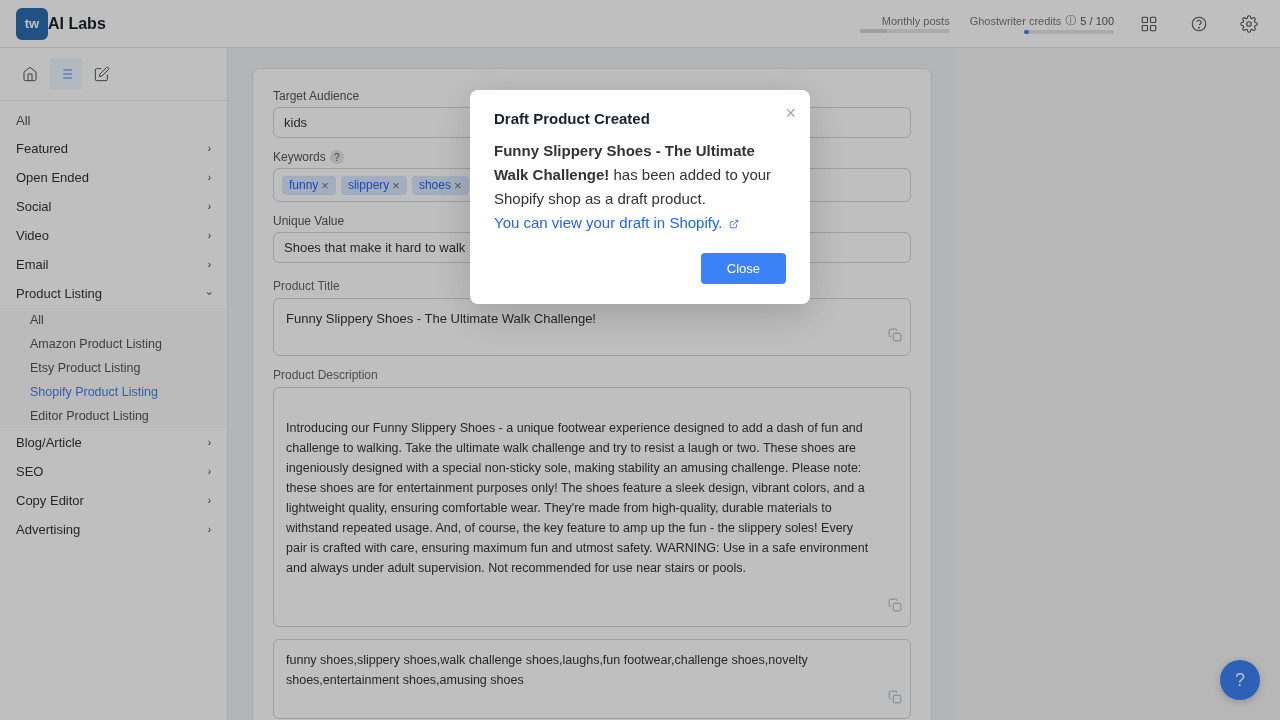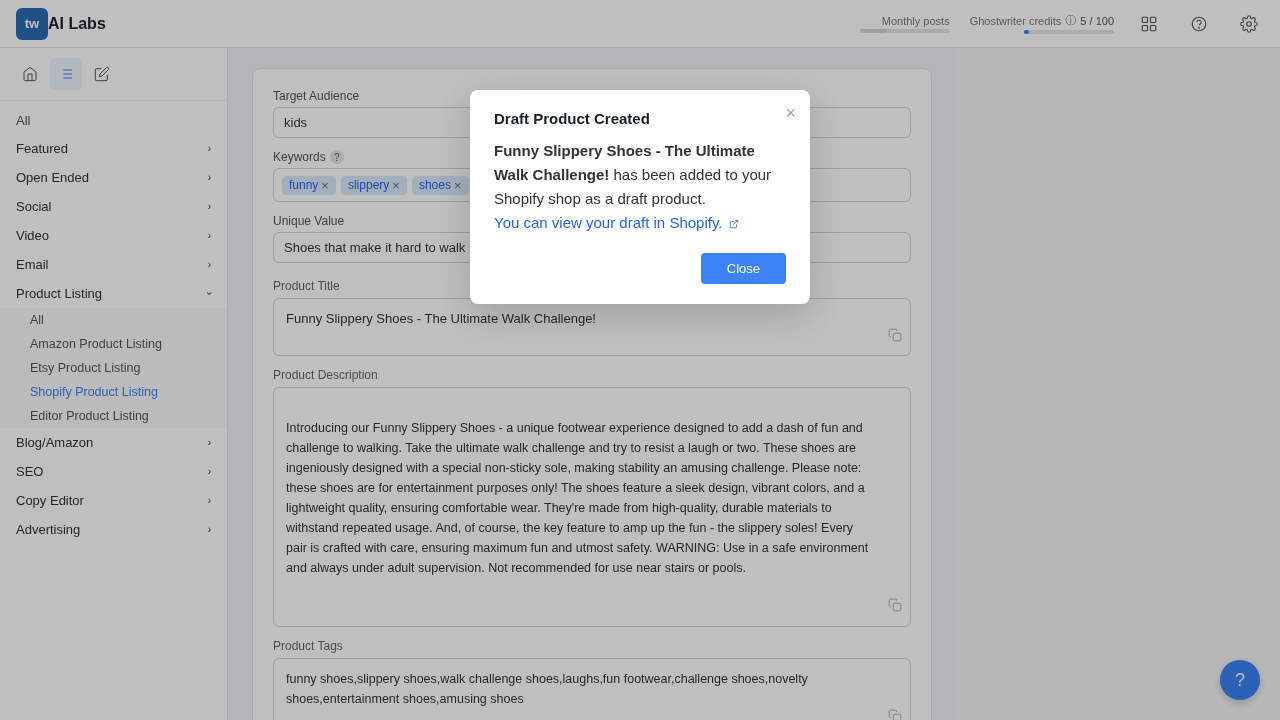--- a/index.html
+++ b/index.html
@@ -116,21 +116,21 @@
     </div>
     <div style="background:#fafafa;">
       <div style="padding:5px 16px 5px 30px;cursor:pointer;color:#555;font-size:12.5px;">All</div>
       <div style="padding:5px 16px 5px 30px;cursor:pointer;color:#555;font-size:12.5px;">Amazon Product Listing</div>
       <div style="padding:5px 16px 5px 30px;cursor:pointer;color:#555;font-size:12.5px;">Etsy Product Listing</div>
       <div style="padding:5px 16px 5px 30px;cursor:pointer;color:#3b82f6;font-size:12.5px;font-weight:500;">Shopify Product Listing</div>
       <div style="padding:5px 16px 5px 30px;cursor:pointer;color:#555;font-size:12.5px;">Editor Product Listing</div>
     </div>
 
     <div style="display:flex;align-items:center;justify-content:space-between;padding:7px 16px;cursor:pointer;font-size:13px;font-weight:500;color:#333;">
-      <span>Blog/Amazon</span>
+      <span>Blog/Article</span>
       <span style="font-size:10px;">›</span>
     </div>
 
     <div style="display:flex;align-items:center;justify-content:space-between;padding:7px 16px;cursor:pointer;font-size:13px;font-weight:500;color:#333;">
       <span>SEO</span>
       <span style="font-size:10px;">›</span>
     </div>
 
     <div style="display:flex;align-items:center;justify-content:space-between;padding:7px 16px;cursor:pointer;font-size:13px;font-weight:500;color:#333;">
       <span>Copy Editor</span>
@@ -191,21 +191,20 @@
           <div style="position:absolute;bottom:8px;right:8px;cursor:pointer;color:#9ca3af;">
             <svg width="14" height="14" fill="none" stroke="currentColor" stroke-width="1.5" viewBox="0 0 24 24">
                 <rect x="9" y="9" width="13" height="13" rx="2"></rect>
                 <path d="M5 15H4a2 2 0 0 1-2-2V4a2 2 0 0 1 2-2h9a2 2 0 0 1 2 2v1"></path>
               </svg>
           </div>
         </div>
       </div>
 
       <div style="margin-bottom:16px;">
-        <div style="font-size:12px;font-weight:500;color:#666;margin-bottom:5px;">Product Tags</div>
         <div style="position:relative;border:1px solid #d1d5db;border-radius:6px;padding:10px 34px 28px 12px;font-size:12.5px;color:#333;line-height:1.6;min-height:80px;background:#fff;">
           <span>funny shoes,slippery shoes,walk challenge shoes,laughs,fun footwear,challenge shoes,novelty shoes,entertainment shoes,amusing shoes</span>
           <div style="position:absolute;bottom:8px;right:8px;cursor:pointer;color:#9ca3af;">
             <svg width="14" height="14" fill="none" stroke="currentColor" stroke-width="1.5" viewBox="0 0 24 24">
                 <rect x="9" y="9" width="13" height="13" rx="2"></rect>
                 <path d="M5 15H4a2 2 0 0 1-2-2V4a2 2 0 0 1 2-2h9a2 2 0 0 1 2 2v1"></path>
               </svg>
           </div>
         </div>
       </div>

